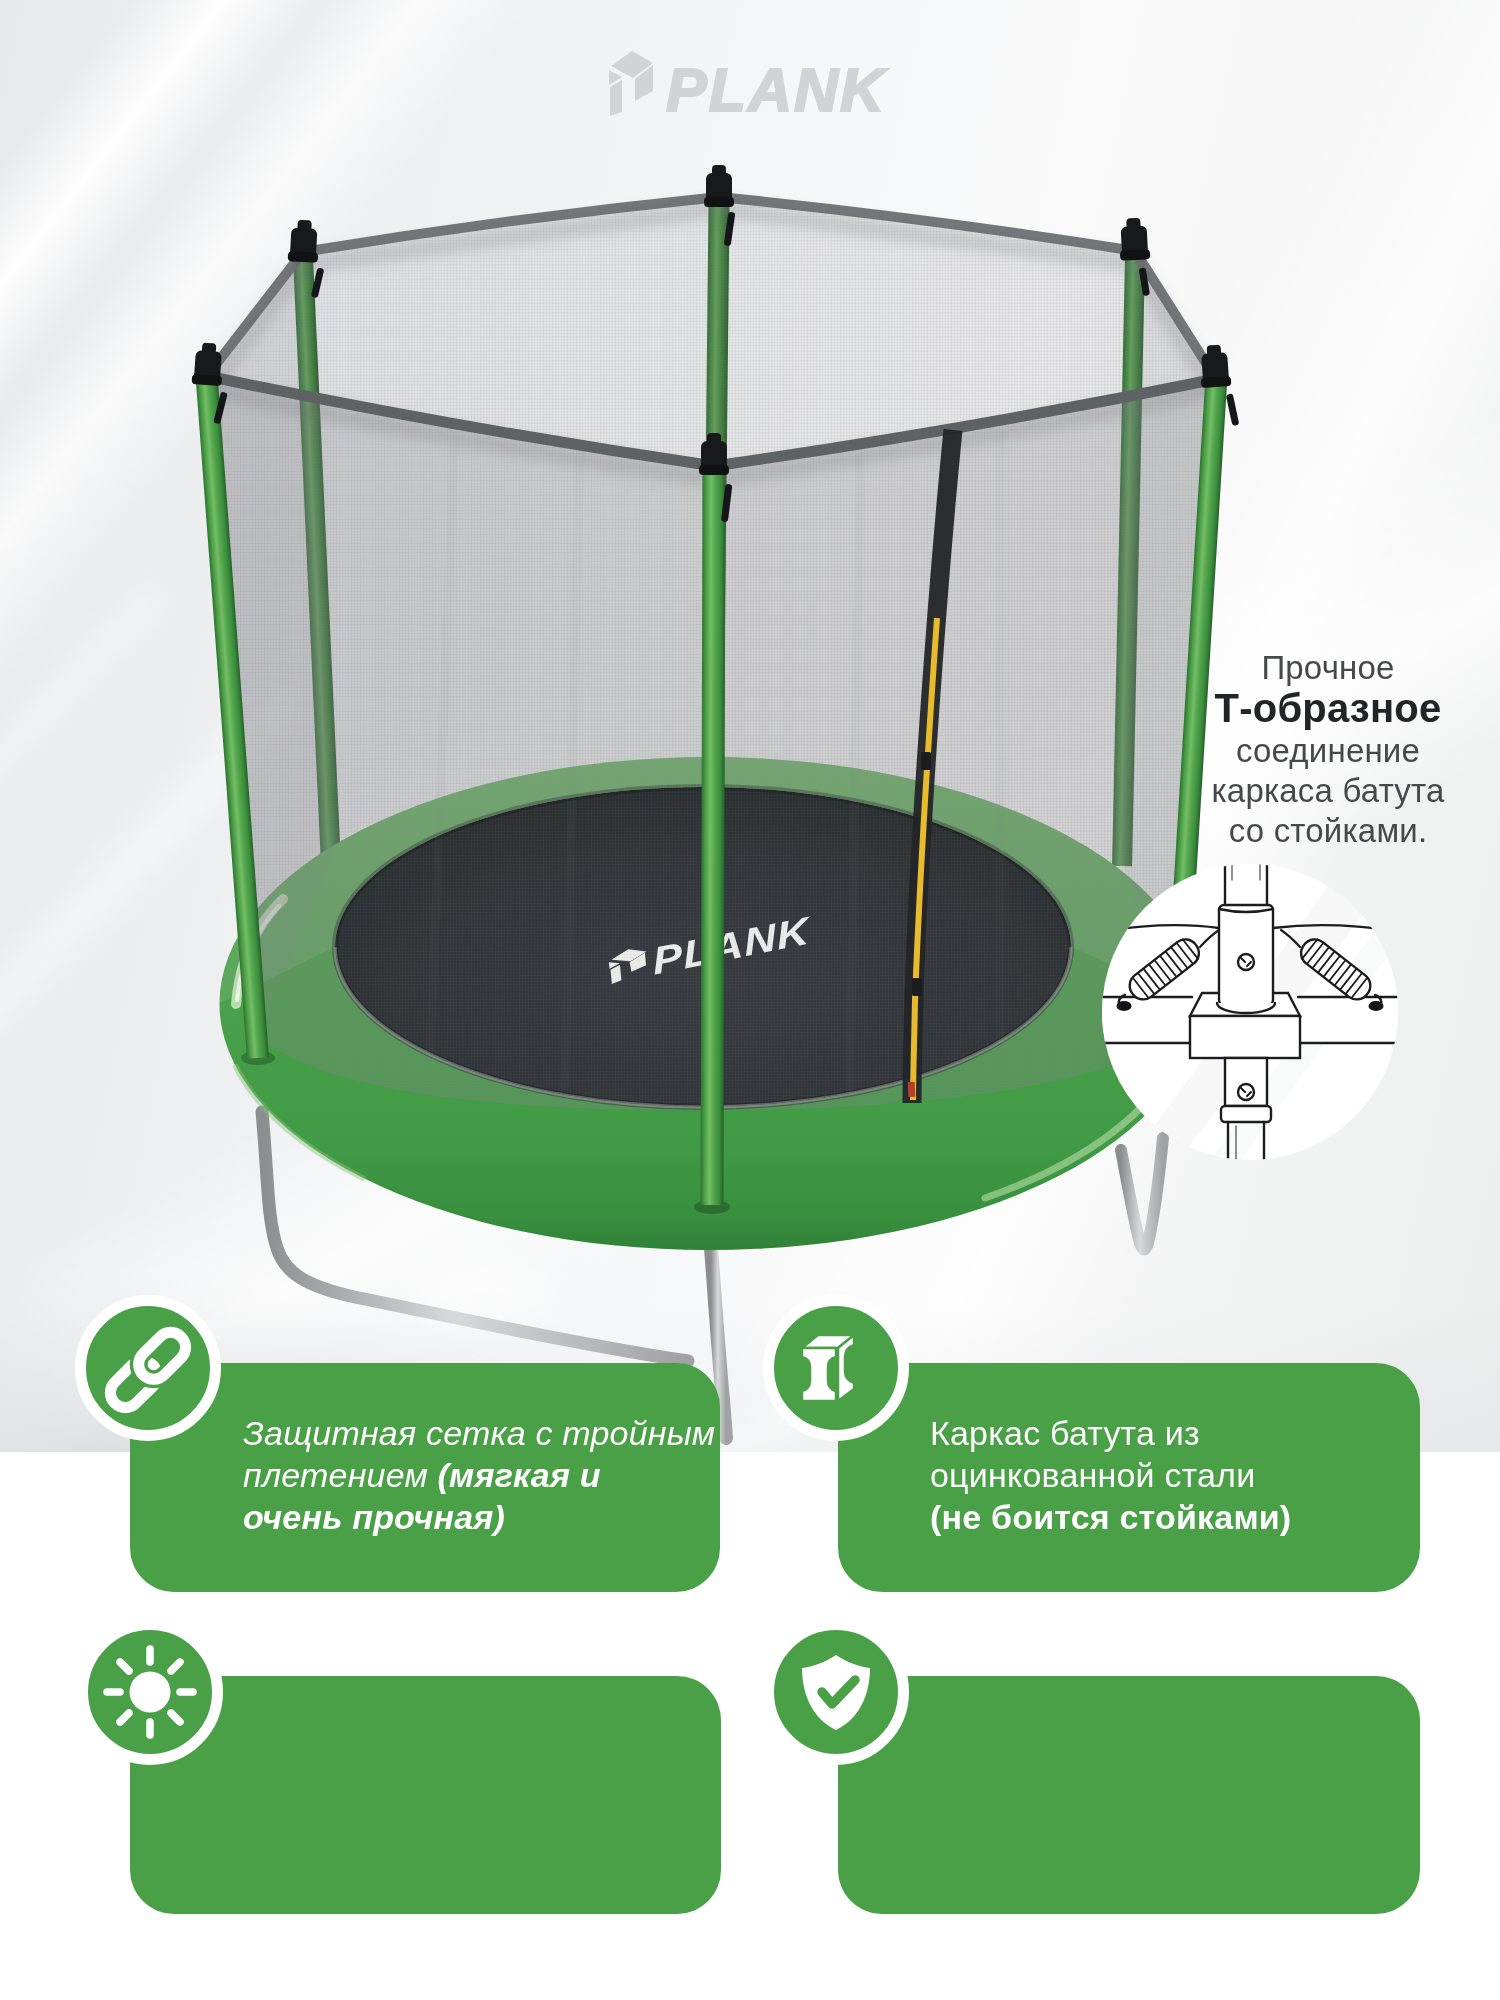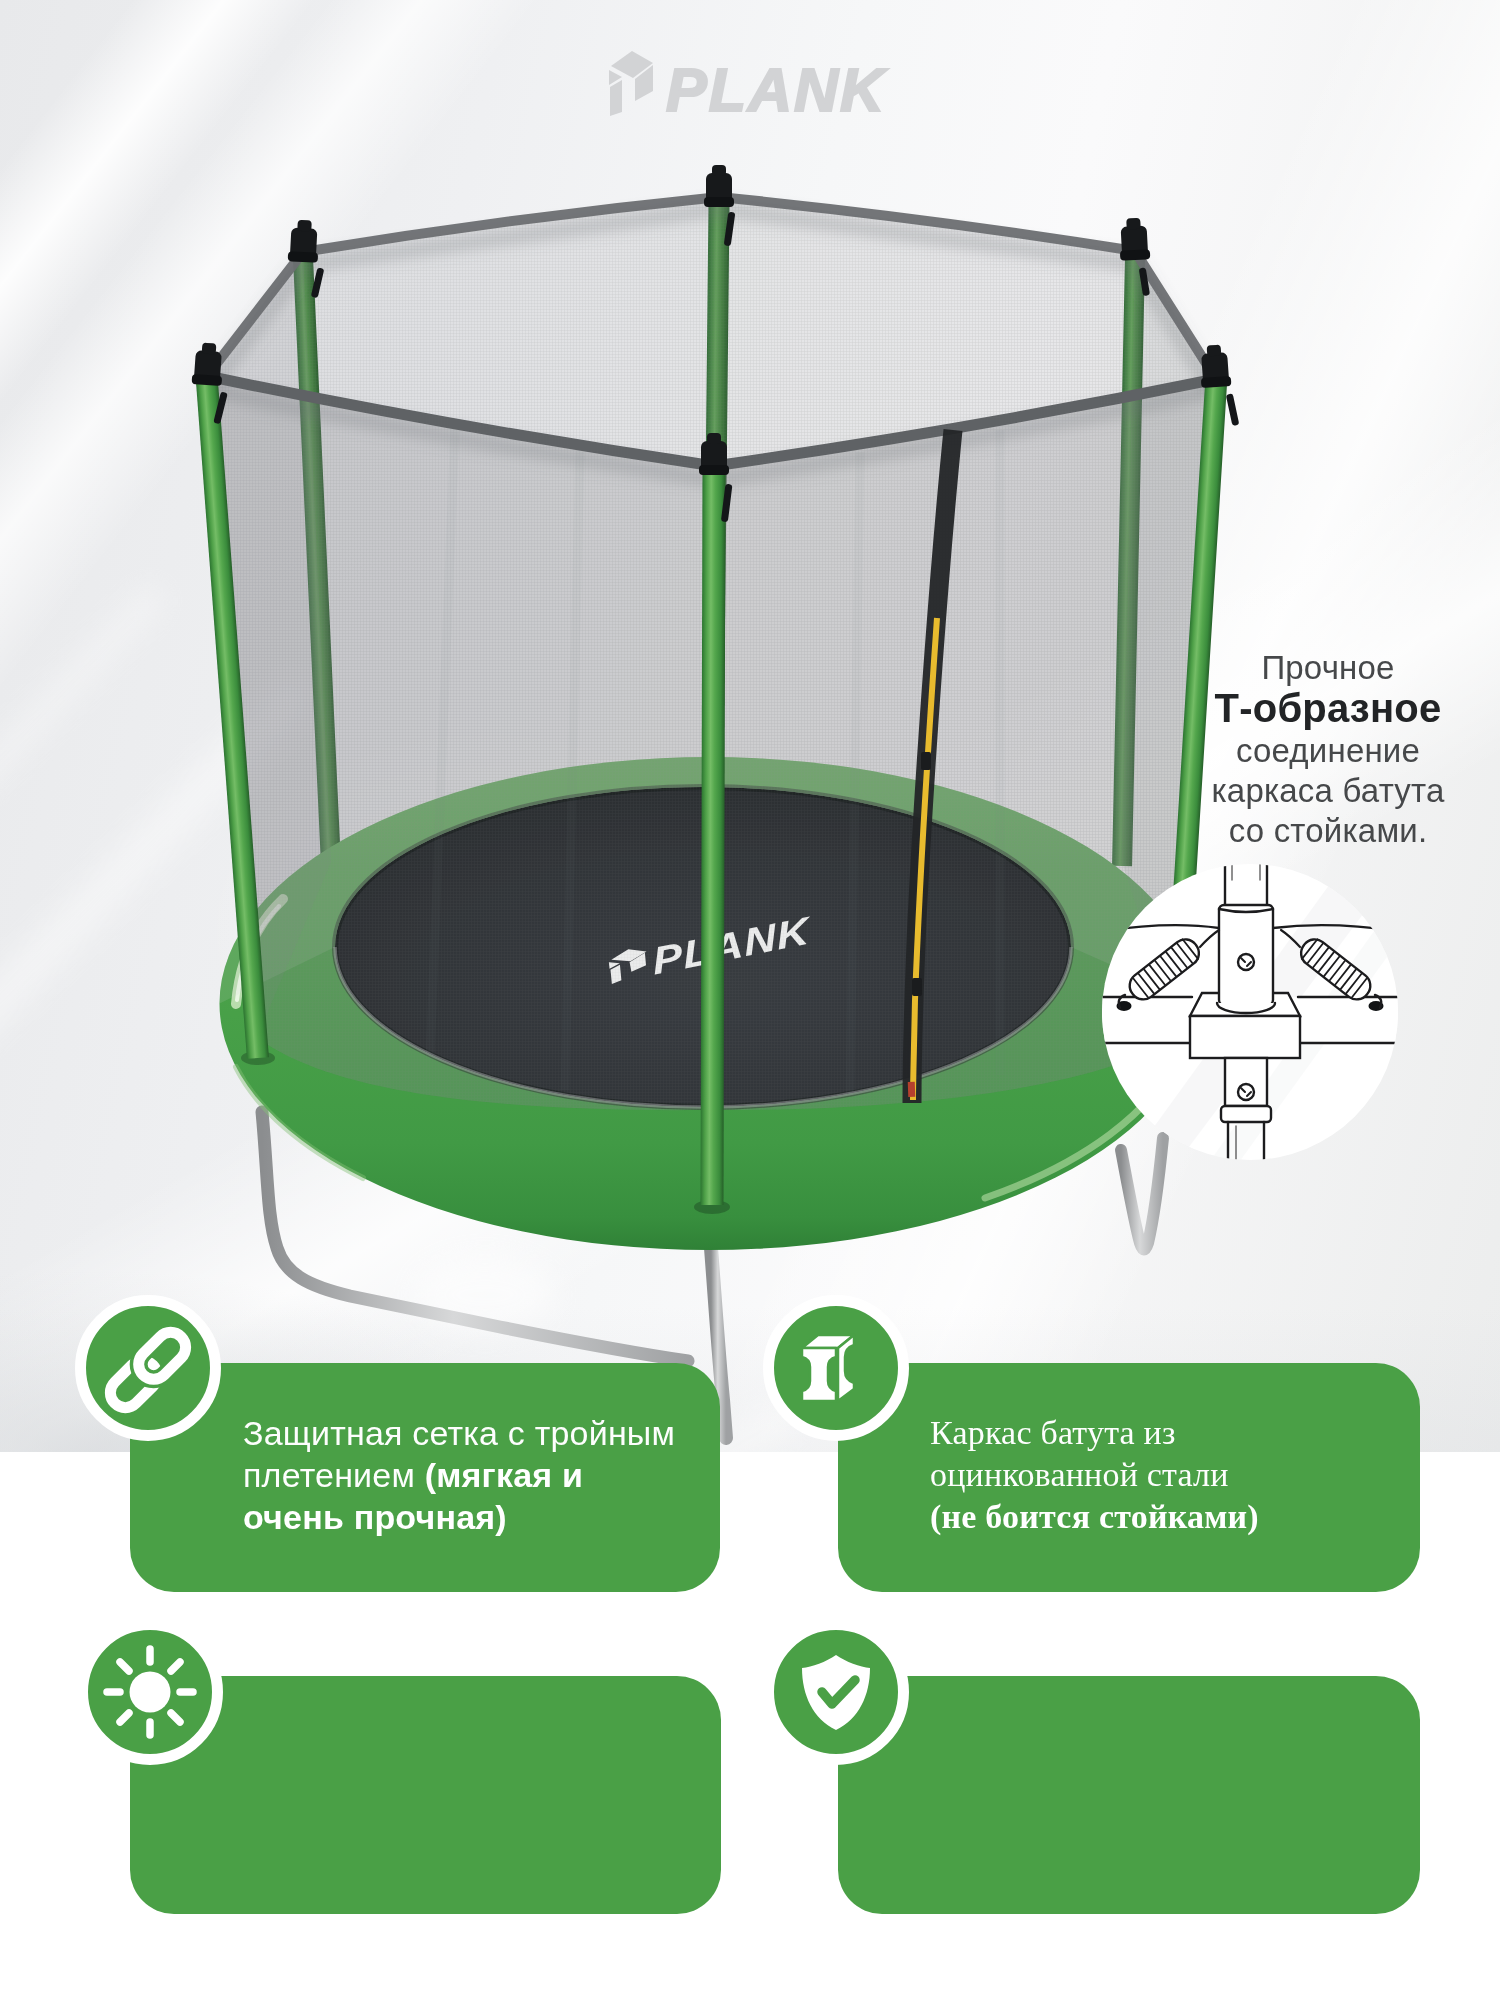--- a/index.html
+++ b/index.html
@@ -312,24 +312,24 @@
             <path d="M1300,947 Q1290,936 1281,930" stroke-width="2.2"></path>
           </g>
         </g>
       </g>
     </g>
   </svg>
 
   <div id="rightText">Прочное<br><b>Т-образное</b><br>соединение<br>каркаса батута<br>со стойками.</div>
 
   <div class="card" style="left:130px;top:1363px;width:590px;height:229px;"></div>
-  <div class="ctext" style="left:243px;top:1412px;">Защитная сетка с тройным<br>плетением <b>(мягкая и<br>очень прочная)</b></div>
+  <div class="ctext" style="left:243px;top:1412px;font-style:italic;">Защитная сетка с тройным<br>плетением <b>(мягкая и<br>очень прочная)</b></div>
 
   <div class="card" style="left:838px;top:1363px;width:582px;height:229px;"></div>
-  <div class="ctext" style="left:930px;top:1412px;font-family:Liberation Serif, serif;">Каркас батута из<br>оцинкованной стали<br><b>(не боится стойками)</b></div>
+  <div class="ctext" style="left:930px;top:1412px;">Каркас батута из<br>оцинкованной стали<br><b>(не боится стойками)</b></div>
 
   <div class="card" style="left:130px;top:1676px;width:591px;height:238px;"></div>
 
   <div class="card" style="left:838px;top:1676px;width:582px;height:238px;"></div>
 
   <div class="icirc" style="left:75px;top:1295px;width:146px;height:146px;" id="ic1">
     <svg width="124" height="124" viewBox="0 0 124 124">
       <g transform="translate(62,64) rotate(-45)" fill="none">
         <rect x="-47" y="-15" width="54" height="30" rx="15" stroke="#fff" stroke-width="11"></rect>
         <rect x="-7" y="-15" width="54" height="30" rx="15" stroke="#4aa046" stroke-width="18"></rect>

